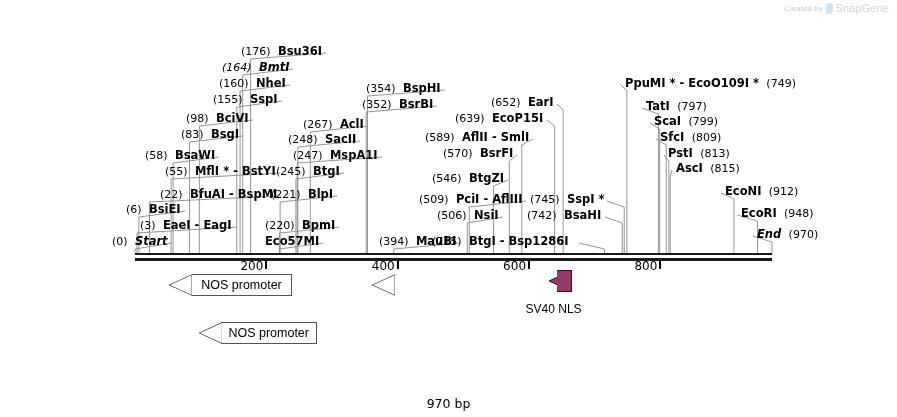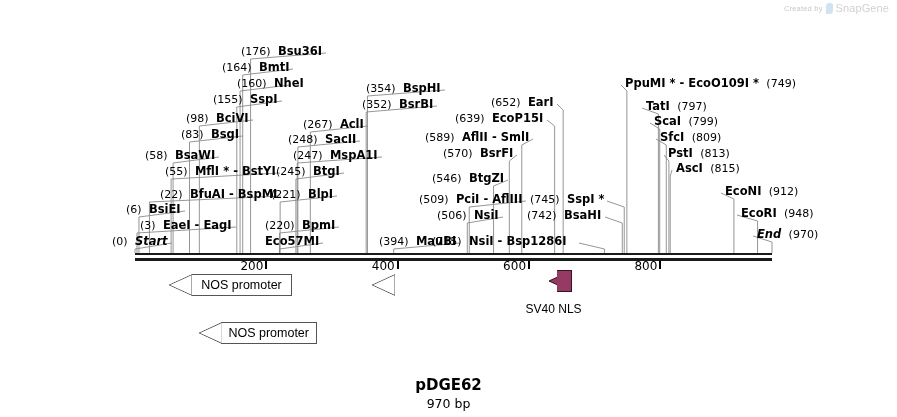--- a/index.html
+++ b/index.html
@@ -147,41 +147,41 @@
   <div id="sites">
       <div class="enz" style="left: 112px; top: 231px;"><span class="pos">(0)</span>&nbsp;&nbsp;<span class="nm it">Start</span></div>
       <div class="enz" style="left: 140px; top: 215px;"><span class="pos">(3)</span>&nbsp;&nbsp;<span class="nm">EaeI  -  EagI</span></div>
       <div class="enz" style="left: 126px; top: 199px;"><span class="pos">(6)</span>&nbsp;&nbsp;<span class="nm">BsiEI</span></div>
       <div class="enz" style="left: 160px; top: 184px;"><span class="pos">(22)</span>&nbsp;&nbsp;<span class="nm">BfuAI  -  BspMI</span></div>
       <div class="enz" style="left: 165px; top: 161px;"><span class="pos">(55)</span>&nbsp;&nbsp;<span class="nm">MflI *  -  BstYI</span></div>
       <div class="enz" style="left: 145px; top: 145px;"><span class="pos">(58)</span>&nbsp;&nbsp;<span class="nm">BsaWI</span></div>
       <div class="enz" style="left: 181px; top: 124px;"><span class="pos">(83)</span>&nbsp;&nbsp;<span class="nm">BsgI</span></div>
       <div class="enz" style="left: 186px; top: 108px;"><span class="pos">(98)</span>&nbsp;&nbsp;<span class="nm">BciVI</span></div>
       <div class="enz" style="left: 213px; top: 89px;"><span class="pos">(155)</span>&nbsp;&nbsp;<span class="nm">SspI</span></div>
-      <div class="enz" style="left: 219px; top: 73px; margin-left: 18px;"><span class="pos">(160)</span>&nbsp;&nbsp;<span class="nm">NheI</span></div>
-      <div class="enz" style="left: 222px; top: 57px;"><span class="pos">(164)</span>&nbsp;&nbsp;<span class="nm">BmtI</span></div>
+      <div class="enz" style="left: 219px; top: 73px;"><span class="pos">(160)</span>&nbsp;&nbsp;<span class="nm">NheI</span></div>
+      <div class="enz" style="left: 222px; top: 57px; font-style: italic;"><span class="pos">(164)</span>&nbsp;&nbsp;<span class="nm">BmtI</span></div>
       <div class="enz" style="left: 241px; top: 41px;"><span class="pos">(176)</span>&nbsp;&nbsp;<span class="nm">Bsu36I</span></div>
       <div class="enz" style="left: 265px; top: 215px;"><span class="pos">(220)</span>&nbsp;&nbsp;<span class="nm">BpmI</span></div>
       <div class="enz" style="left: 265px; top: 231px;"><span class="nm">Eco57MI</span></div>
       <div class="enz" style="left: 271px; top: 184px;"><span class="pos">(221)</span>&nbsp;&nbsp;<span class="nm">BlpI</span></div>
       <div class="enz" style="left: 276px; top: 161px;"><span class="pos">(245)</span>&nbsp;&nbsp;<span class="nm">BtgI</span></div>
       <div class="enz" style="left: 293px; top: 145px;"><span class="pos">(247)</span>&nbsp;&nbsp;<span class="nm">MspA1I</span></div>
       <div class="enz" style="left: 288px; top: 129px;"><span class="pos">(248)</span>&nbsp;&nbsp;<span class="nm">SacII</span></div>
       <div class="enz" style="left: 303px; top: 114px;"><span class="pos">(267)</span>&nbsp;&nbsp;<span class="nm">AclI</span></div>
       <div class="enz" style="left: 362px; top: 94px;"><span class="pos">(352)</span>&nbsp;&nbsp;<span class="nm">BsrBI</span></div>
       <div class="enz" style="left: 366px; top: 78px;"><span class="pos">(354)</span>&nbsp;&nbsp;<span class="nm">BspHI</span></div>
       <div class="enz" style="left: 379px; top: 231px;"><span class="pos">(394)</span>&nbsp;&nbsp;<span class="nm">MauBI</span></div>
       <div class="enz" style="left: 437px; top: 205px;"><span class="pos">(506)</span>&nbsp;&nbsp;<span class="nm">NsiI</span></div>
       <div class="enz" style="left: 419px; top: 189px;"><span class="pos">(509)</span>&nbsp;&nbsp;<span class="nm">PciI  -  AflIII</span></div>
       <div class="enz" style="left: 432px; top: 168px;"><span class="pos">(546)</span>&nbsp;&nbsp;<span class="nm">BtgZI</span></div>
       <div class="enz" style="left: 443px; top: 143px;"><span class="pos">(570)</span>&nbsp;&nbsp;<span class="nm">BsrFI</span></div>
       <div class="enz" style="left: 425px; top: 127px;"><span class="pos">(589)</span>&nbsp;&nbsp;<span class="nm">AflII  -  SmlI</span></div>
       <div class="enz" style="left: 455px; top: 108px;"><span class="pos">(639)</span>&nbsp;&nbsp;<span class="nm">EcoP15I</span></div>
       <div class="enz" style="left: 491px; top: 92px;"><span class="pos">(652)</span>&nbsp;&nbsp;<span class="nm">EarI</span></div>
-      <div class="enz" style="left: 432px; top: 231px;"><span class="pos">(715)</span>&nbsp;&nbsp;<span class="nm">NsiI  -  Bsp1286I</span></div>
+      <div class="enz" style="left: 432px; top: 231px;"><span class="pos">(715)</span>&nbsp;&nbsp;<span class="nm">BtgI  -  Bsp1286I</span></div>
       <div class="enz" style="left: 527px; top: 205px;"><span class="pos">(742)</span>&nbsp;&nbsp;<span class="nm">BsaHI</span></div>
       <div class="enz" style="left: 530px; top: 189px;"><span class="pos">(745)</span>&nbsp;&nbsp;<span class="nm">SspI *</span></div>
       <div class="enz" style="left: 625px; top: 73px;"><span class="nm">PpuMI *  -  EcoO109I *</span>&nbsp;&nbsp;<span class="pos">(749)</span></div>
       <div class="enz" style="left: 646px; top: 96px;"><span class="nm">TatI</span>&nbsp;&nbsp;<span class="pos">(797)</span></div>
       <div class="enz" style="left: 654px; top: 111px;"><span class="nm">ScaI</span>&nbsp;&nbsp;<span class="pos">(799)</span></div>
       <div class="enz" style="left: 660px; top: 127px;"><span class="nm">SfcI</span>&nbsp;&nbsp;<span class="pos">(809)</span></div>
       <div class="enz" style="left: 668px; top: 143px;"><span class="nm">PstI</span>&nbsp;&nbsp;<span class="pos">(813)</span></div>
       <div class="enz" style="left: 676px; top: 158px;"><span class="nm">AscI</span>&nbsp;&nbsp;<span class="pos">(815)</span></div>
       <div class="enz" style="left: 725px; top: 181px;"><span class="nm">EcoNI</span>&nbsp;&nbsp;<span class="pos">(912)</span></div>
       <div class="enz" style="left: 741px; top: 203px;"><span class="nm">EcoRI</span>&nbsp;&nbsp;<span class="pos">(948)</span></div>
@@ -230,16 +230,15 @@
         <div class="head">
           <svg width="24" height="22">
             <polygon points="24,0.5 24,21.5 1,11" fill="#963A63" stroke="#3a1226" stroke-width="1"></polygon>
           </svg>
         </div>
         <div class="body"></div>
       </div>
       <div class="feat-label" style="left: 548px; top: 302px; transform: translateX(-40%);">SV40 NLS</div>
     </div>
 
-  <div class="title" style="top:376px;">pDGE62</div>
   <div class="subtitle" style="top:396px;">970 bp</div>
 
 </div>
 
 </body></html>

